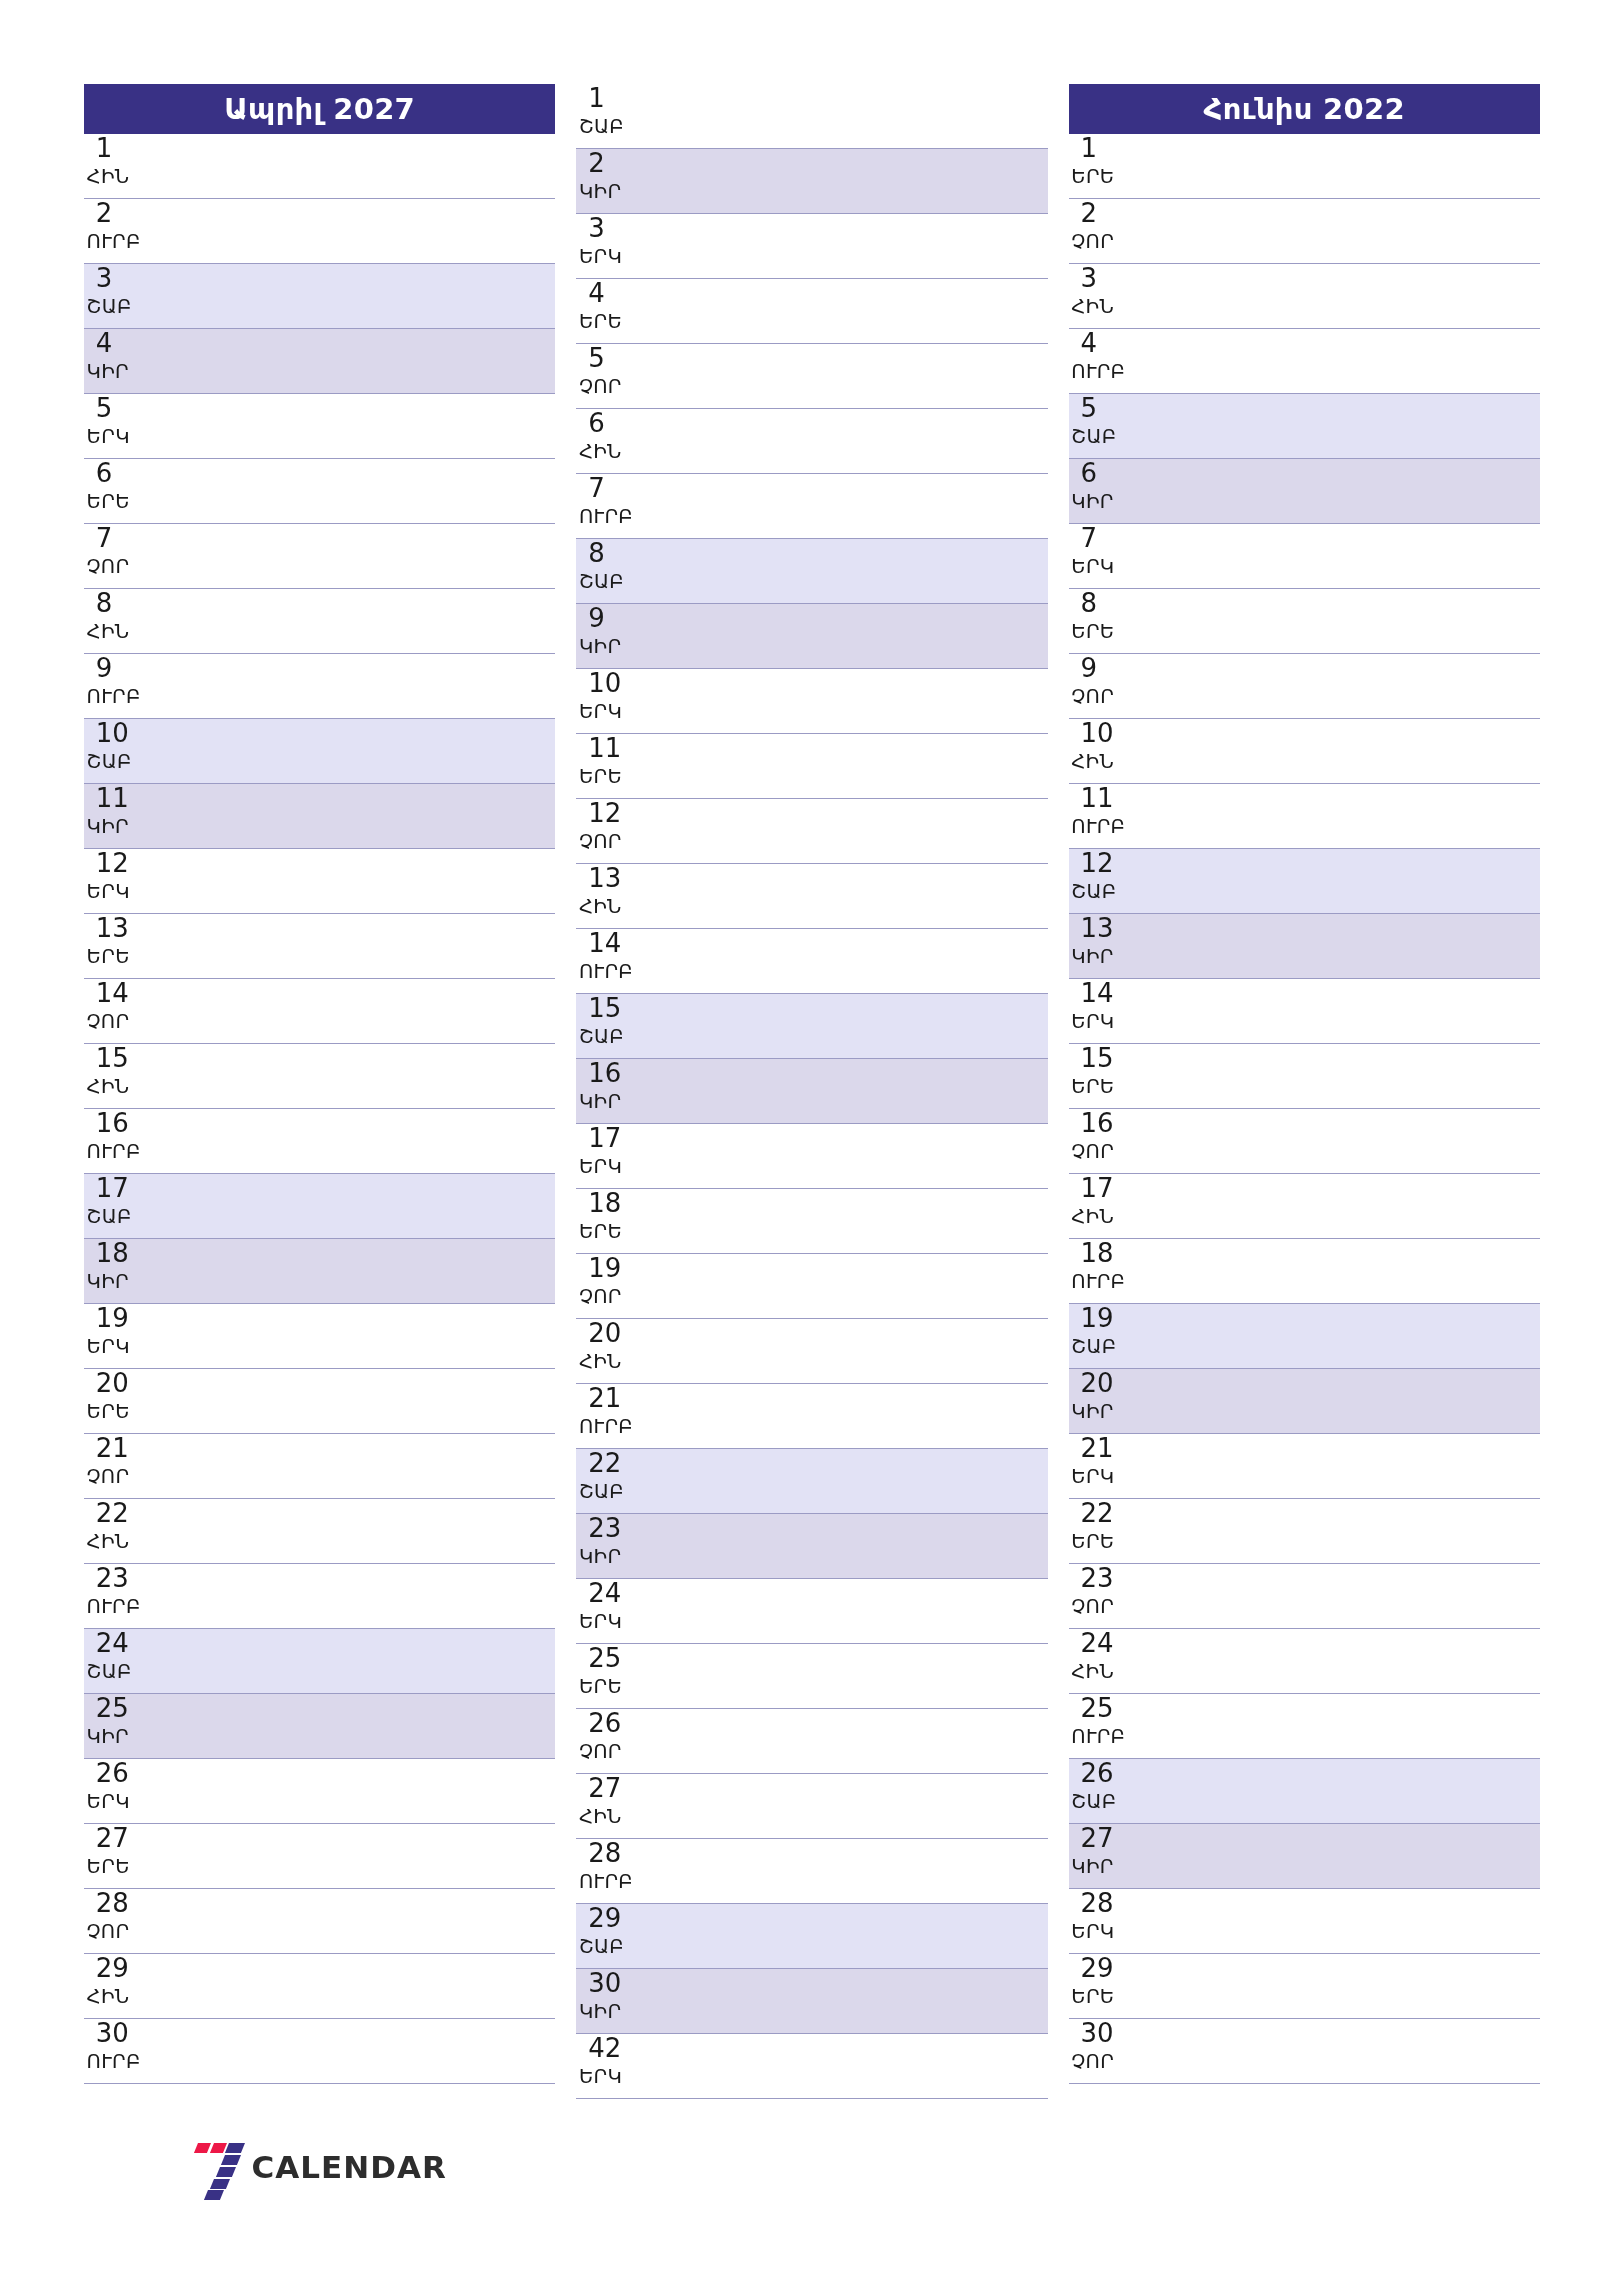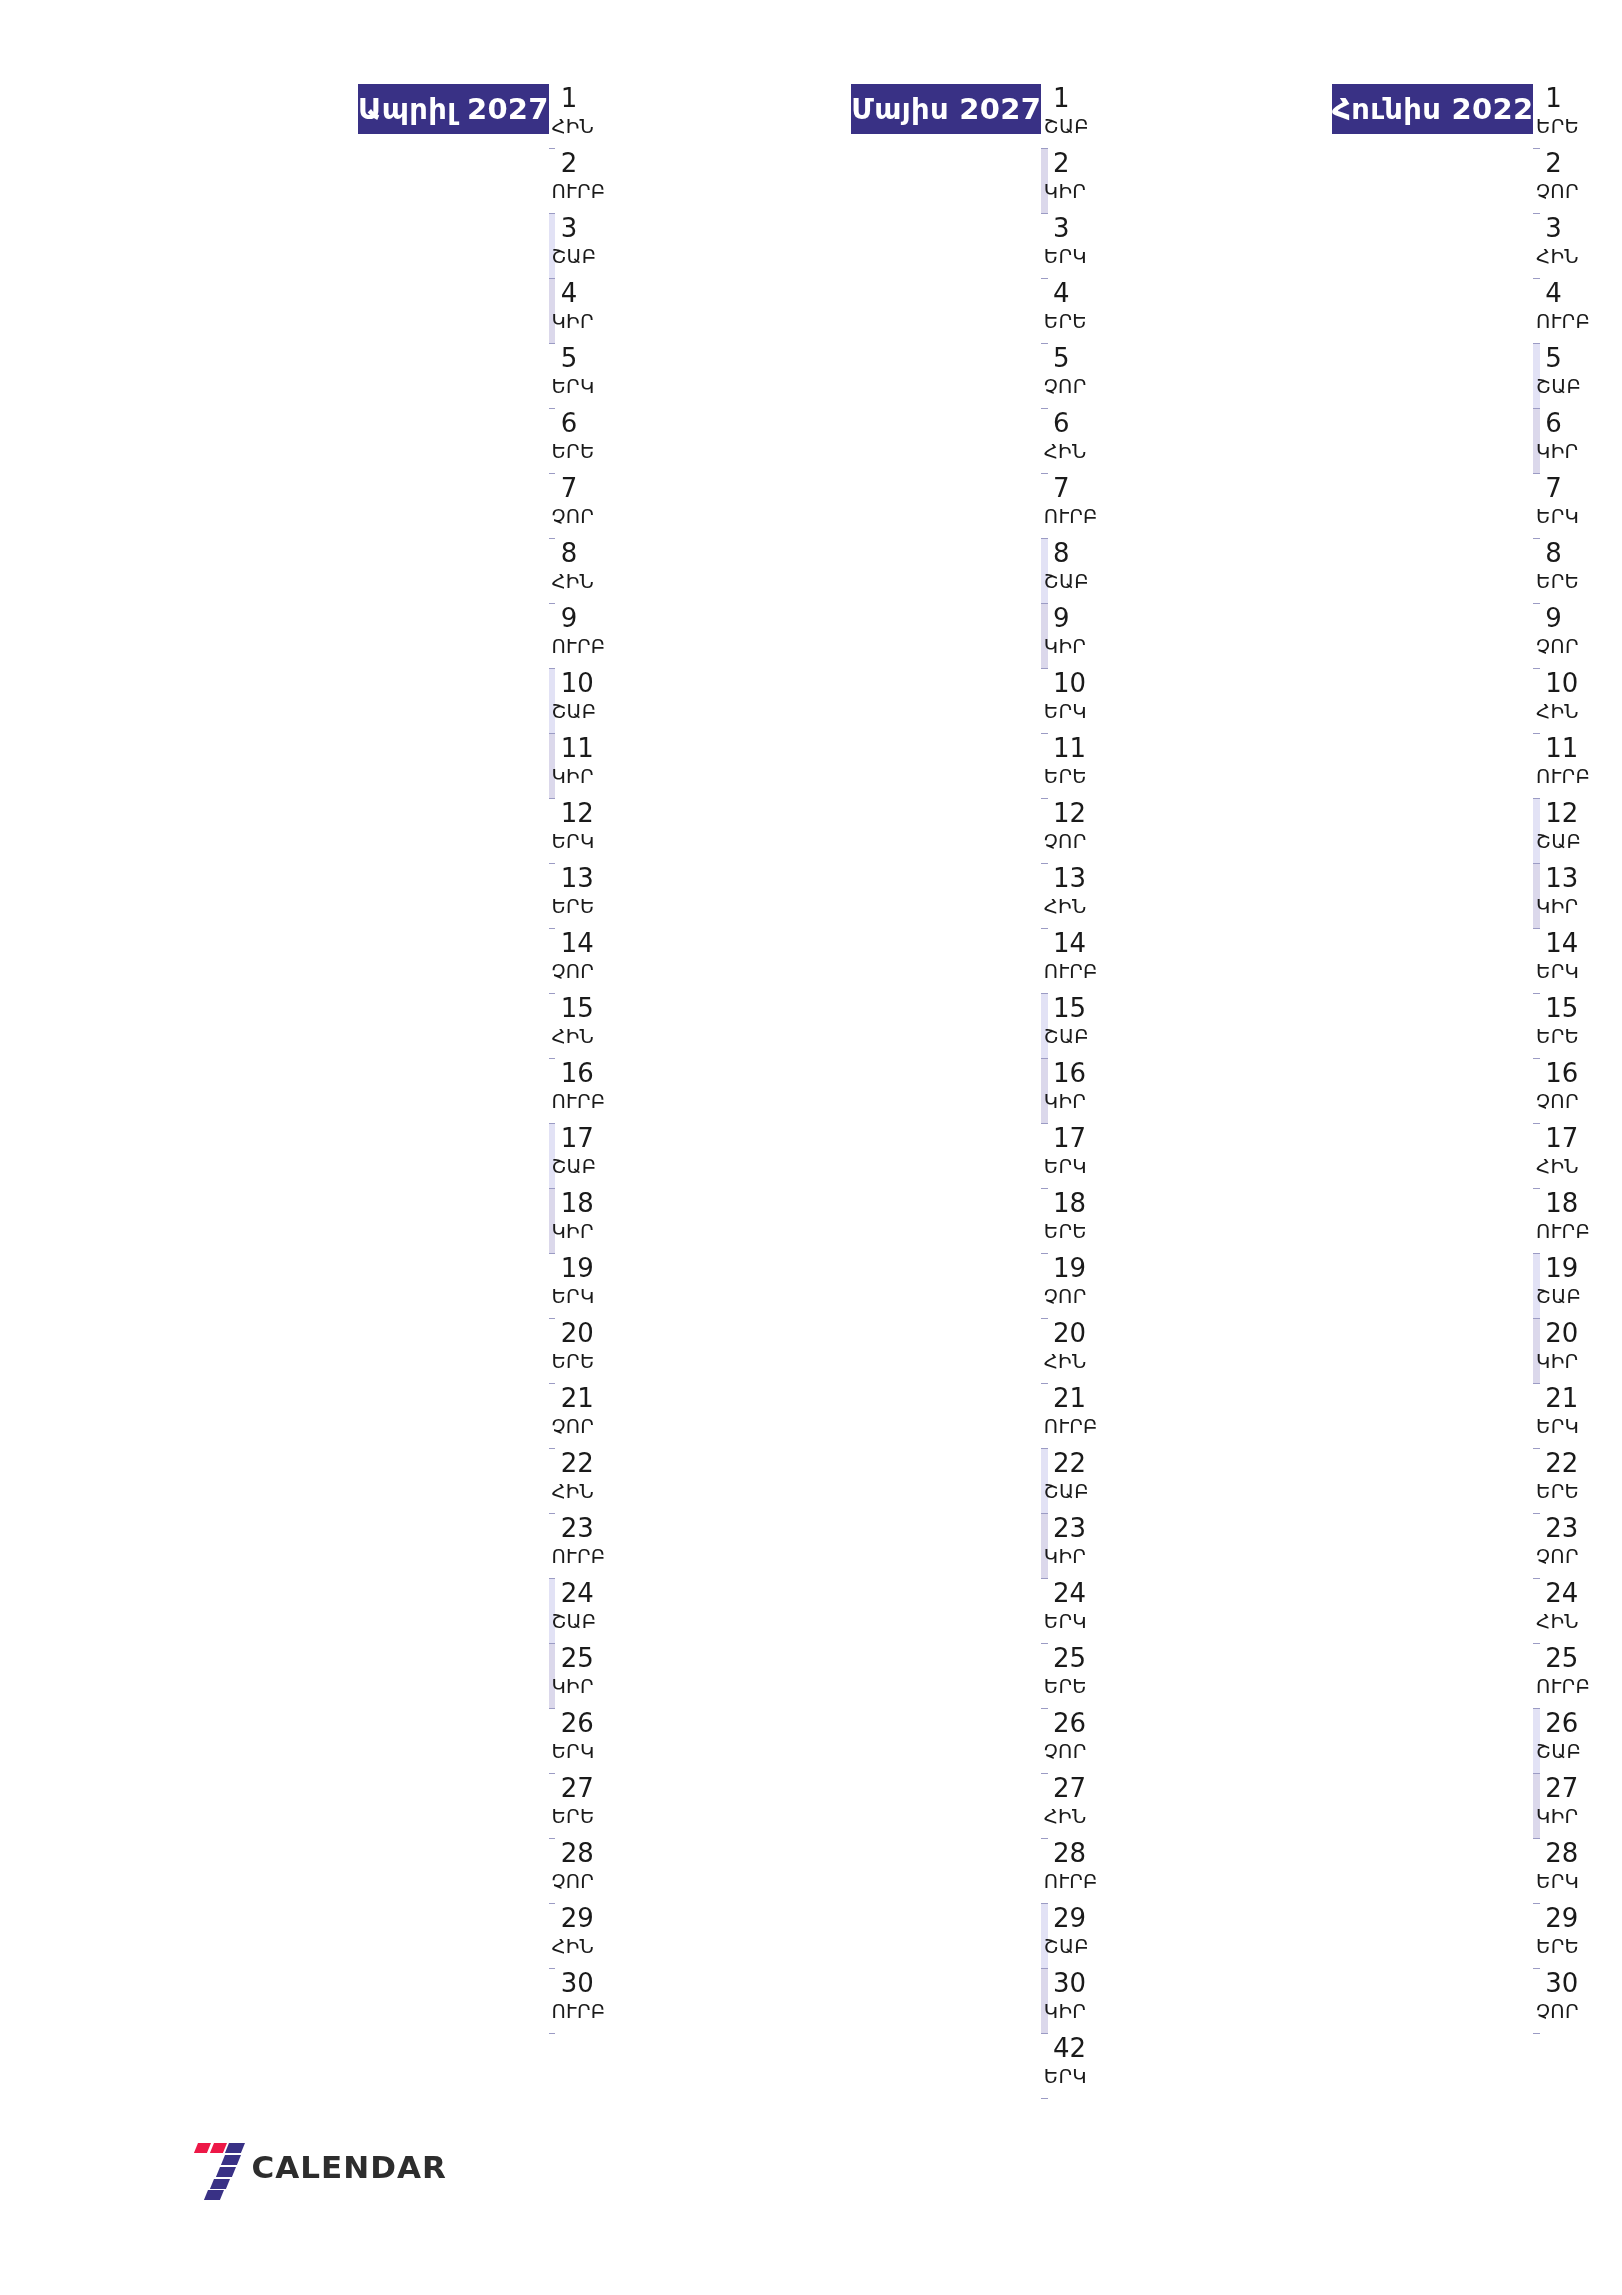--- a/index.html
+++ b/index.html
@@ -22,22 +22,22 @@
     width: 1456px;
     height: 2133px;
     display: flex;
     flex-direction: row;
     gap: 21px;
   }
 
   .month-col {
     flex: 1 1 0;
     display: flex;
+    flex-direction: column;
     position: relative;
-    justify-content: flex-end;
   }
 
   .month-header {
     height: 50px;
     background: #393185;
     color: #ffffff;
     display: flex;
     align-items: center;
     justify-content: center;
     font-size: 29px;
@@ -255,21 +255,20 @@
           <span class="bar" style="left: 30px; top: 13px; width: 15.7px; background: rgb(57, 49, 133);"></span>
           <span class="bar" style="left: 25px; top: 25px; width: 15.7px; background: rgb(57, 49, 133);"></span>
           <span class="bar" style="left: 19px; top: 37px; width: 15.7px; background: rgb(57, 49, 133);"></span>
           <span class="bar" style="left: 13px; top: 48px; width: 15.7px; background: rgb(57, 49, 133);"></span>
         </span>
       <span class="logo-text">CALENDAR</span>
     </div>
   </div>
 
   <div class="month-col">
-    <div class="month-header">Մայիս 2027</div>
     <div class="days-list">
         <div class="day-row">
           <span class="day-num">1</span>
           <span class="day-name">ՇԱԲ</span>
         </div>
         <div class="day-row sun">
           <span class="day-num">2</span>
           <span class="day-name">ԿԻՐ</span>
         </div>
         <div class="day-row">

